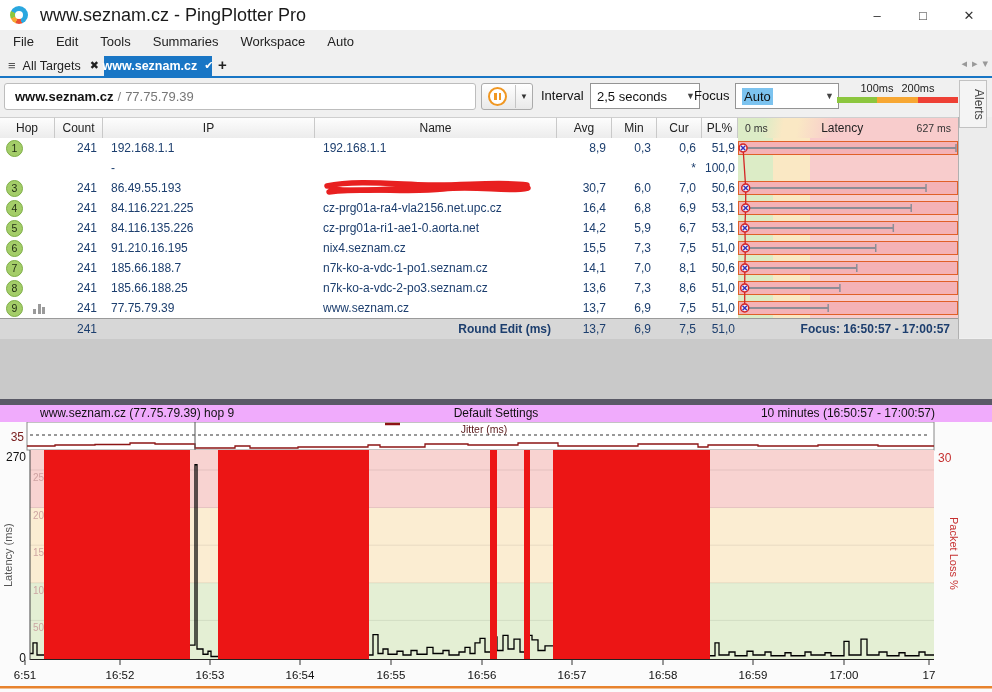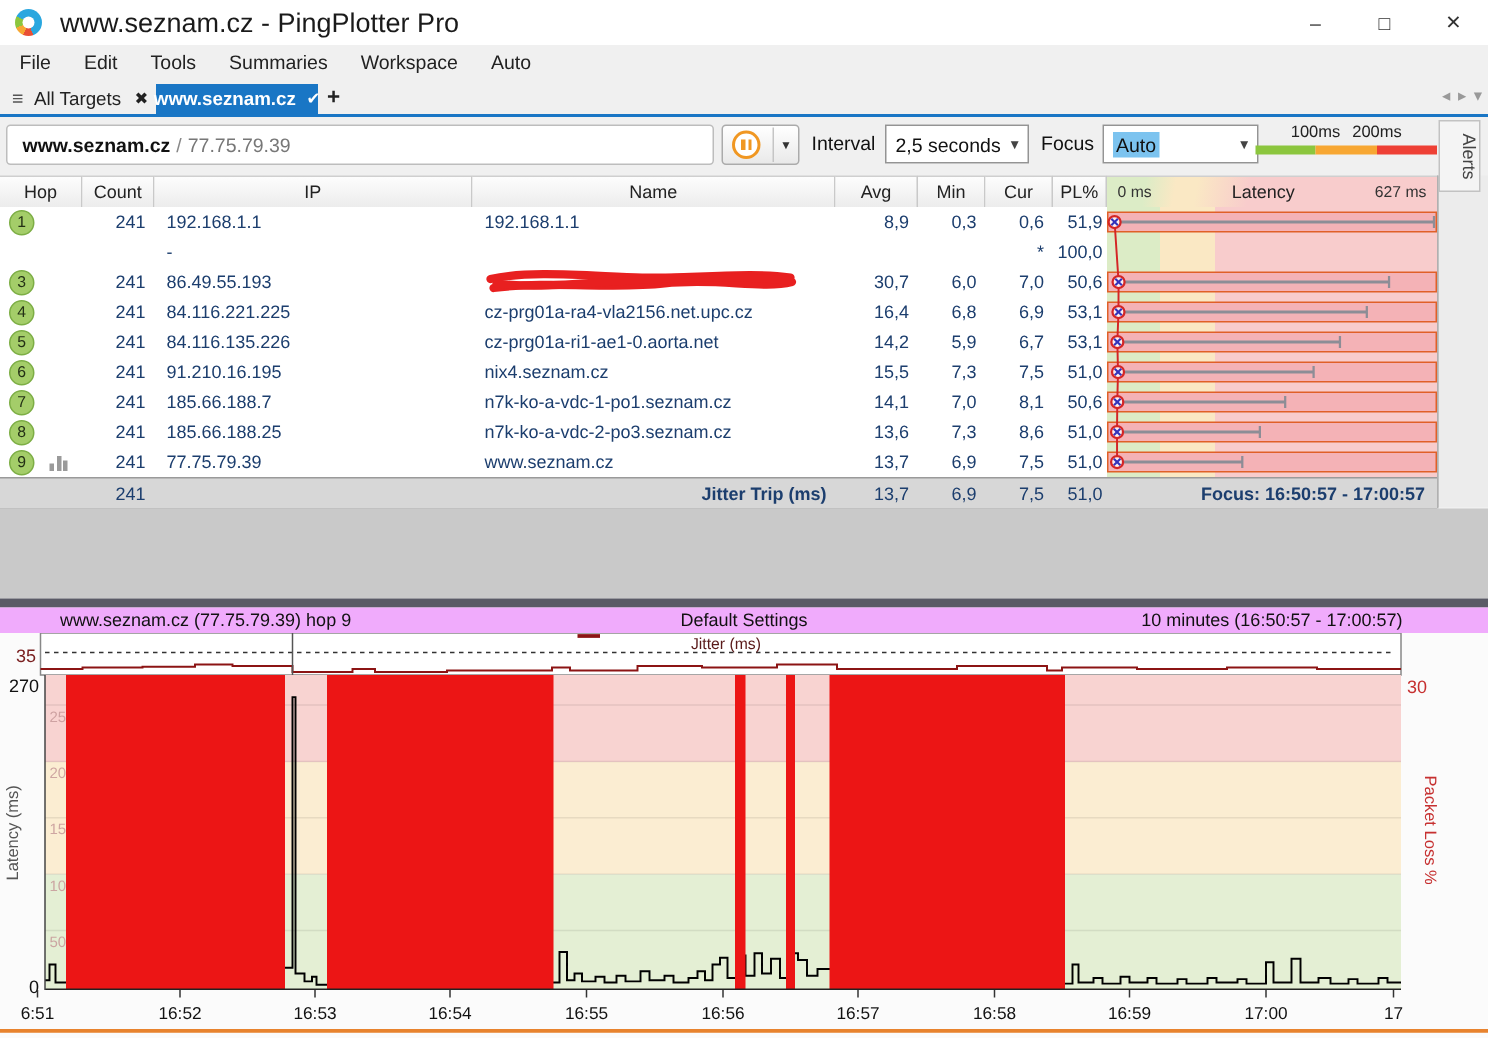--- a/index.html
+++ b/index.html
@@ -140,21 +140,21 @@
       <span class="ip">77.75.79.39</span>
     </div>
     <div class="pausebtn">
       <span class="pause-circle">
           <i></i>
           <i></i>
         </span>
       <span class="dd" style="font-size:8px;">▼</span>
     </div>
     <div class="tool-label" style="left:541px;">Interval</div>
-    <div class="combo" style="left:590px;width:96px;">
+    <div class="combo" style="left:590px;width:110px;">
       <span>2,5 seconds</span>
       <span class="arrow">▼</span>
     </div>
     <div class="tool-label" style="left:694px;">Focus</div>
     <div class="combo" style="left:735px;width:104px;">
       <span class="hl">Auto</span>
       <span class="arrow">▼</span>
     </div>
     <div class="legend">
       <span class="lab" style="left:40px;">100ms</span>
@@ -361,21 +361,21 @@
       <line x1="4.4851674641148325" y1="147.8" x2="8.885167464114833" y2="152.2" stroke="#3333bb" stroke-width="1.4"></line>
       <line x1="4.4851674641148325" y1="152.2" x2="8.885167464114833" y2="147.8" stroke="#3333bb" stroke-width="1.4"></line>
       <circle cx="6.719617224880383" cy="170" r="4" fill="#fdeef0" stroke="#d42525" stroke-width="1.5"></circle>
       <line x1="4.519617224880383" y1="167.8" x2="8.919617224880383" y2="172.2" stroke="#3333bb" stroke-width="1.4"></line>
       <line x1="4.519617224880383" y1="172.2" x2="8.919617224880383" y2="167.8" stroke="#3333bb" stroke-width="1.4"></line>
     </svg>
   <div class="tsummary">
     <div class="c"></div>
     <div class="c num">241</div>
     <div class="c"></div>
-    <div class="c rt">Jitter Trip (ms)</div>
+    <div class="c rt">Round Edit (ms)</div>
     <div class="c num">13,7</div>
     <div class="c num">6,9</div>
     <div class="c num">7,5</div>
     <div class="c pl">51,0</div>
     <div class="c focus">Focus: 16:50:57 - 17:00:57</div>
   </div>
   <div class="tableedge"></div>
 
   <div class="filler"></div>
   <div class="splitter"></div>

